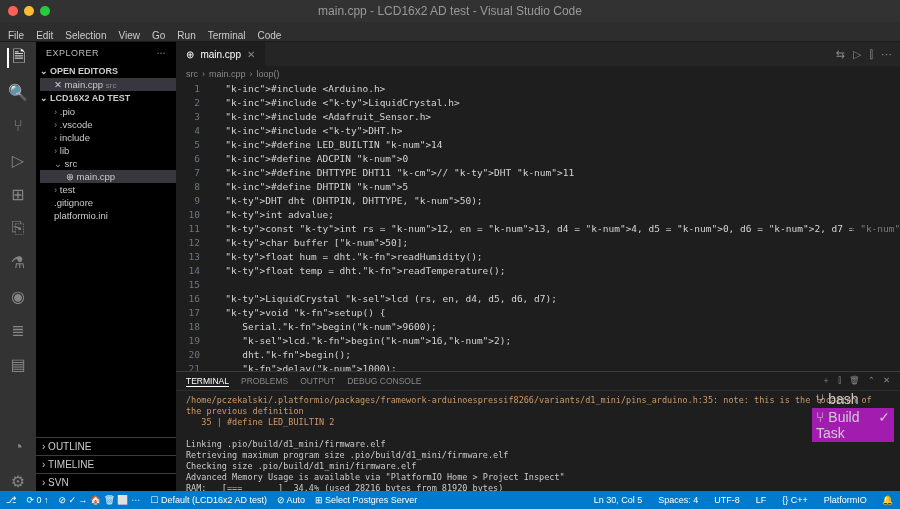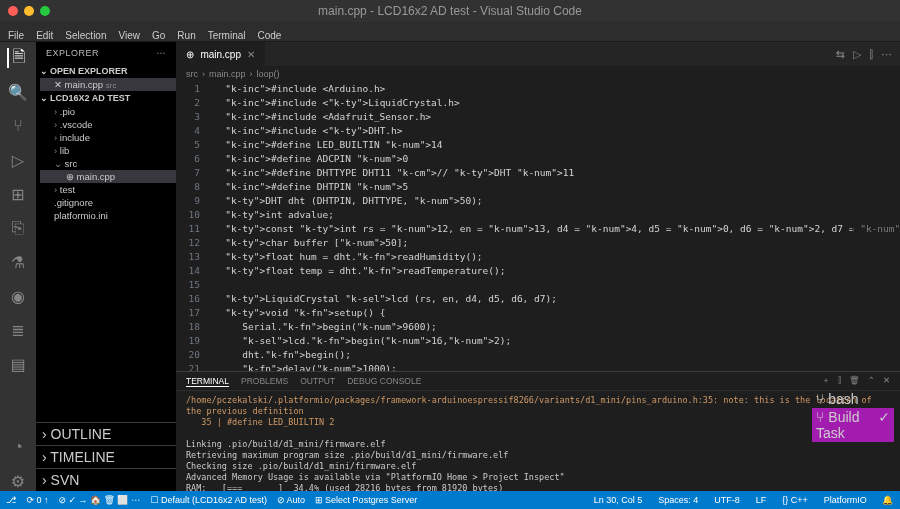--- a/index.html
+++ b/index.html
@@ -19,21 +19,21 @@
 .sidebar { width: 140px; background: #000000; display: flex; flex-direction: column; font-size: 9.5px; }
 .sidehead { padding: 6px 10px; color: #bbbbbb; font-size: 9px; letter-spacing: 0.5px; display: flex; justify-content: space-between; }
 .section { padding: 2px 4px; color: #ccc; font-size: 9px; font-weight: bold; }
 .section::before { content: "⌄ "; }
 .tree { padding-left: 4px; }
 .tree .item { padding: 1px 4px 1px 14px; color: #ccc; white-space: nowrap; overflow: hidden; cursor: pointer; }
 .tree .item.sel { background: #37373d; }
 .tree .item .sub { color: #888; font-size: 8px; }
 .tree .folder::before { content: "› "; color: #888; }
 .tree .folder.open::before { content: "⌄ "; }
-.outline { border-top: 1px solid #3c3c3c; padding: 3px 6px; font-size: 14px; color: #ccc; }
+.outline { border-top: 1px solid #3c3c3c; padding: 3px 6px; font-size: 10px; color: #ccc; }
 .editor { flex: 1; display: flex; flex-direction: column; background: #1e1e1e; overflow: hidden; }
 .tabs { height: 24px; background: #252526; display: flex; align-items: stretch; }
 .tab { display: flex; align-items: center; padding: 0 10px; background: #1e1e1e; color: #fff; font-size: 10px; gap: 6px; border-right: 1px solid #252526; }
 .tab .x { color: #888; }
 .tabs .actions { margin-left: auto; display: flex; align-items: center; gap: 8px; padding-right: 8px; color: #888; font-size: 11px; }
 .crumbs { height: 16px; padding: 0 10px; color: #888; font-size: 9px; display: flex; align-items: center; gap: 4px; }
 .code { flex: 1; display: flex; font-family: "Menlo", "Consolas", monospace; font-size: 9.5px; line-height: 14px; overflow: hidden; position: relative; }
 .gutter { width: 32px; text-align: right; color: #6e7681; padding-right: 8px; user-select: none; }
 .codelines { flex: 1; white-space: pre; color: #d4d4d4; overflow: hidden; }
 .minimap { position: absolute; right: 0; top: 0; width: 48px; height: 100%; background: #1e1e1e; opacity: 0.5; }
@@ -88,21 +88,21 @@
     <div class="spacer"></div>
     <div class="ico">◔</div>
     <div class="ico">⚙</div>
   </div>
 
   <div class="sidebar">
     <div class="sidehead">
         <span>EXPLORER</span>
         <span>⋯</span>
       </div>
-    <div class="section">OPEN EXPLORER</div>
+    <div class="section">OPEN EDITORS</div>
     <div class="tree">
       <div class="item sel">✕ <span>main.cpp</span> <span class="sub">src</span></div>
     </div>
     <div class="section">LCD16X2 AD TEST</div>
     <div class="tree" id="filetree">
         <div class="item folder ">.pio</div>
         <div class="item folder ">.vscode</div>
         <div class="item folder ">include</div>
         <div class="item folder ">lib</div>
         <div class="item folder open">src</div>

